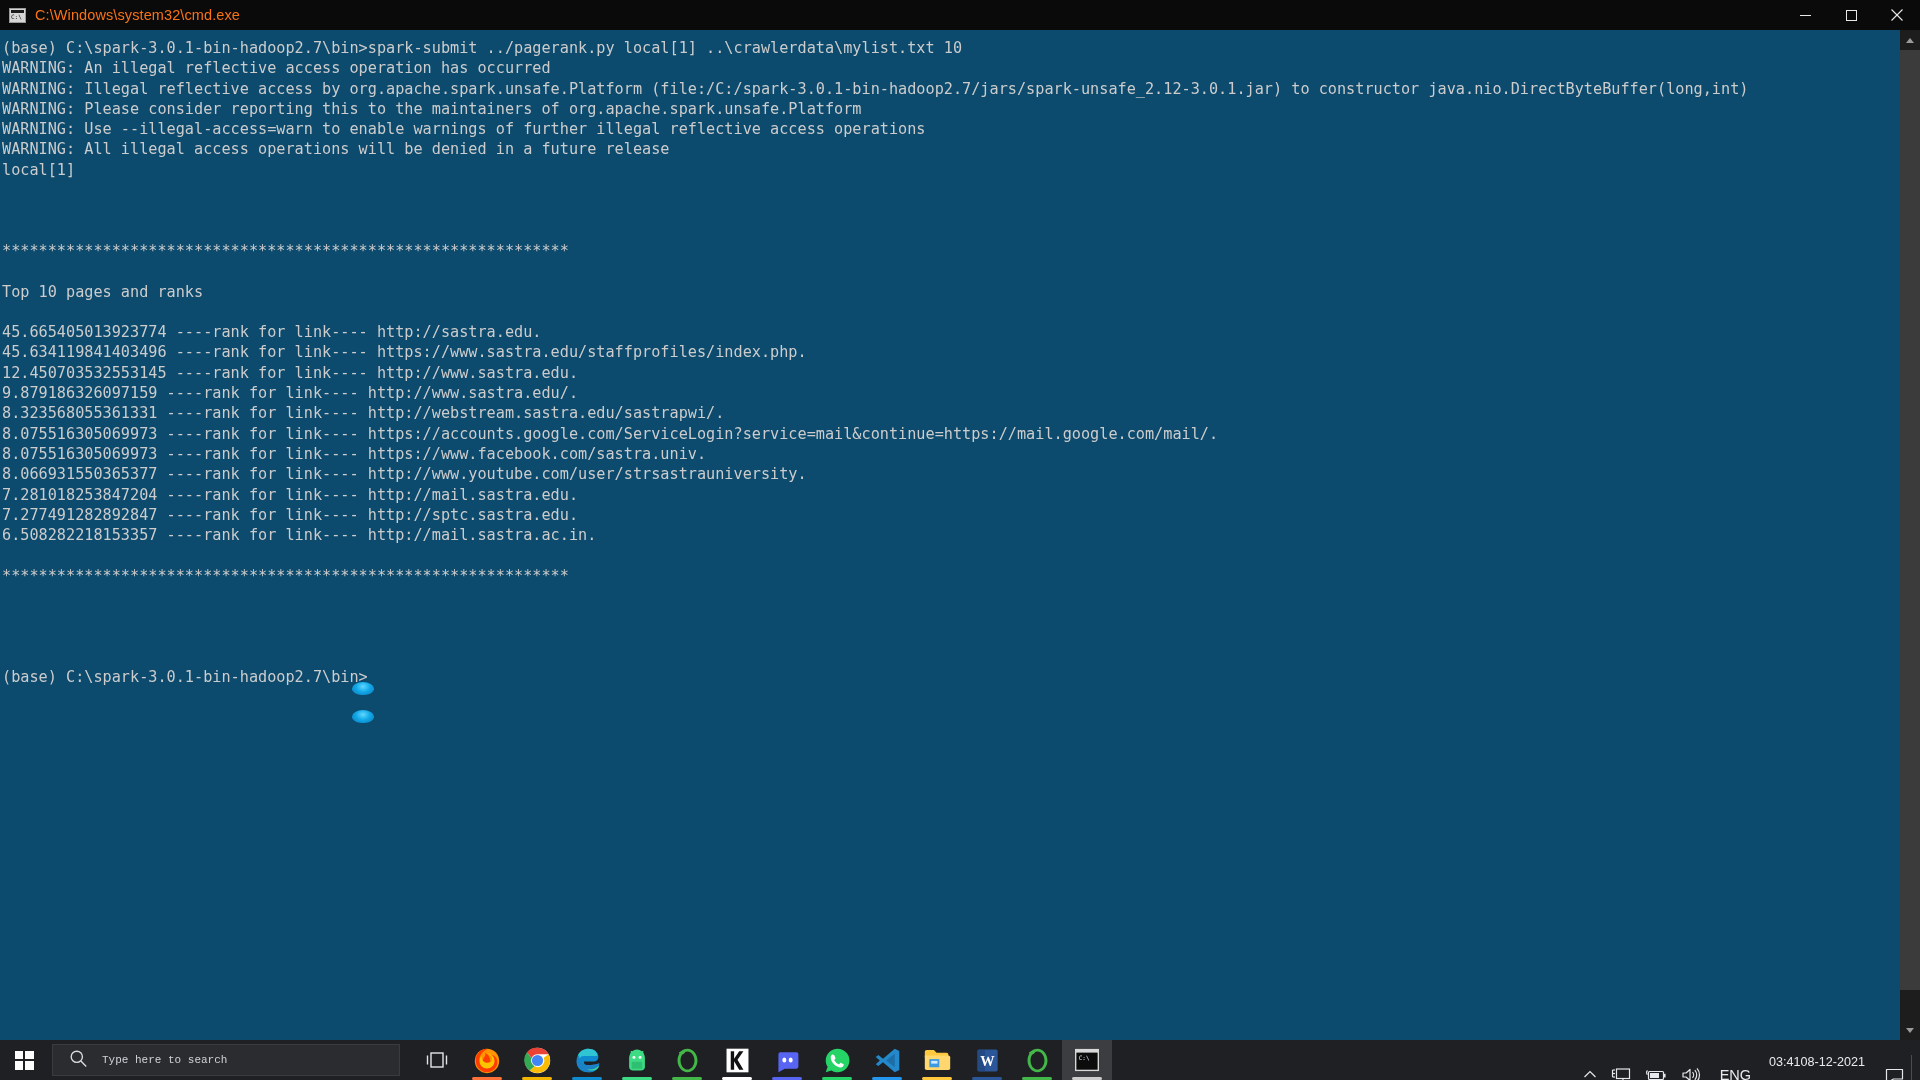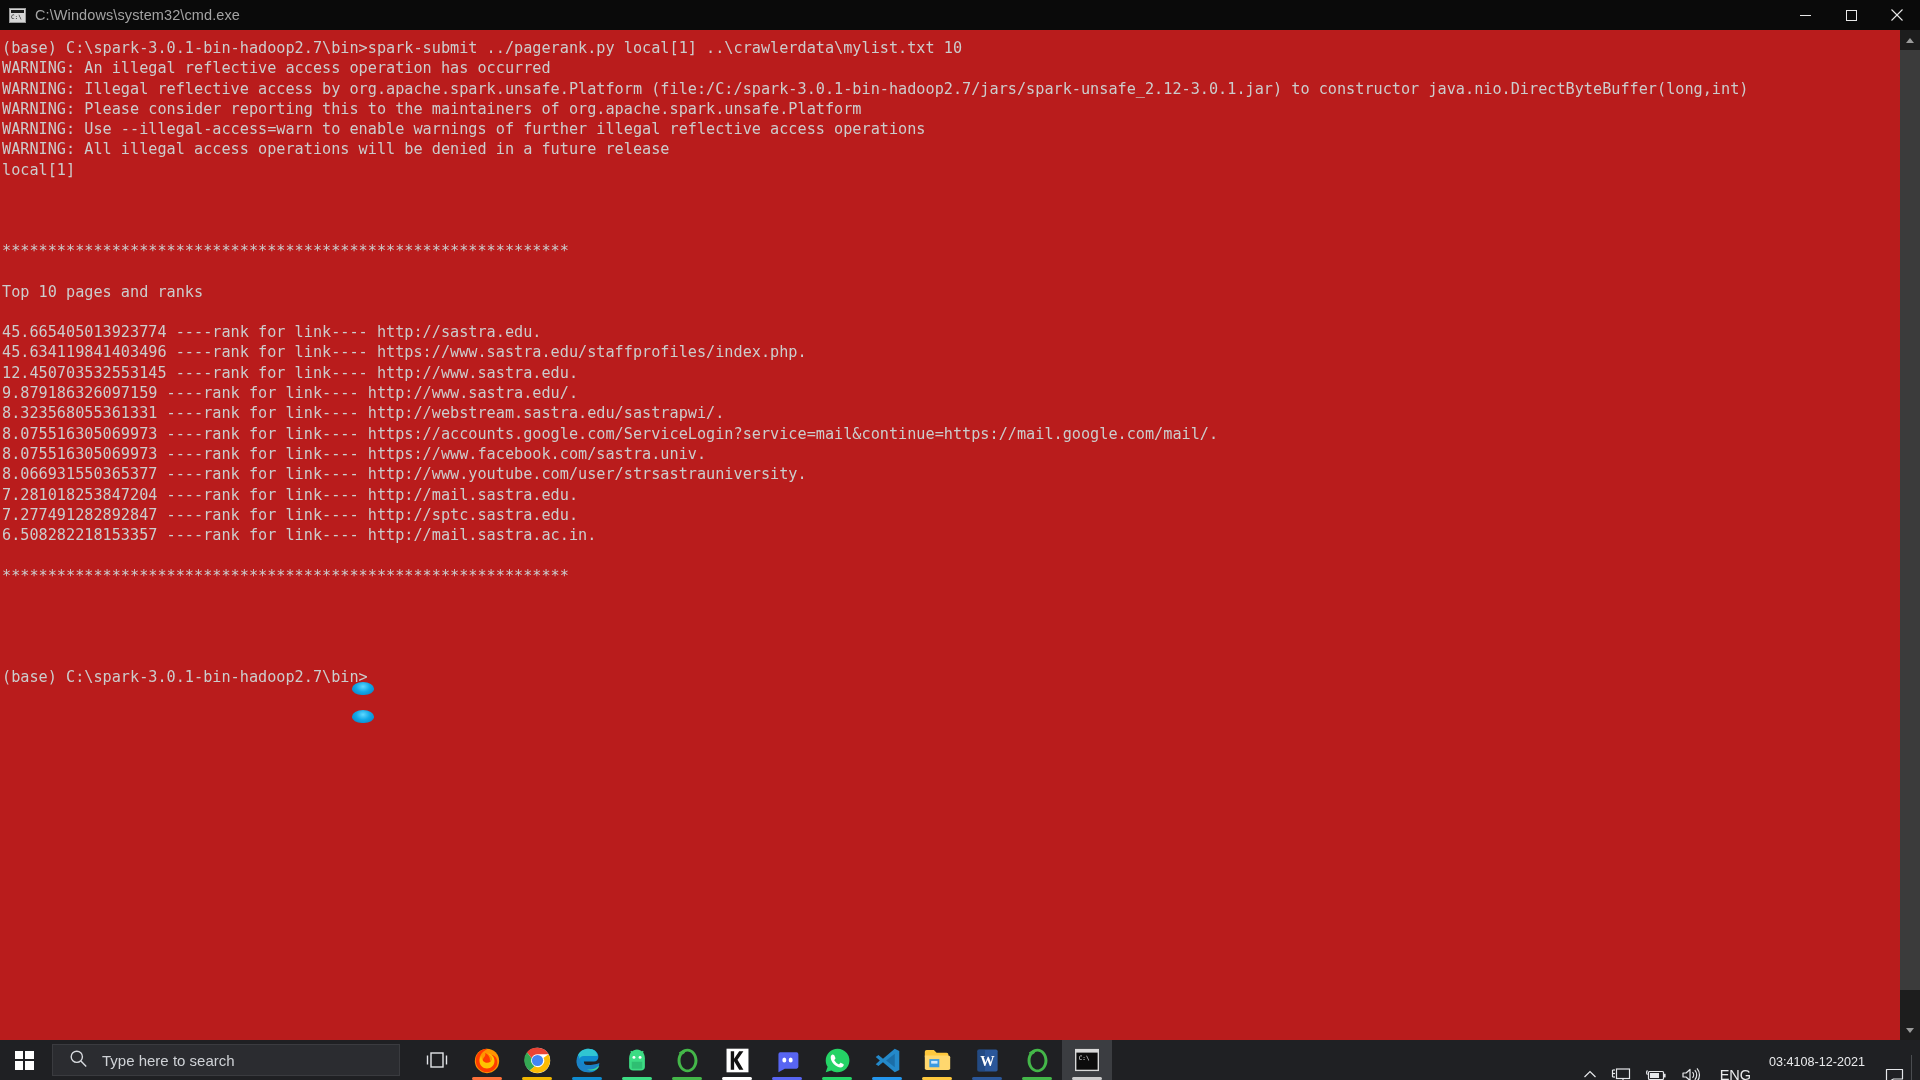--- a/index.html
+++ b/index.html
@@ -25,31 +25,31 @@
   #title-icon:before{
     content:"";position:absolute;left:1px;right:1px;top:1px;height:3px;
     background:#1a1a1a;
   }
   #title-icon:after{
     content:"C:\\";position:absolute;left:1px;top:4px;
     font-family:"DejaVu Sans Mono", monospace;font-size:6px;color:#111;
     line-height:8px;
   }
   #title-text{
-    color:#a3a3a3;font-size:14.5px;letter-spacing:.1px;
+    color:#f97316;font-size:14.5px;letter-spacing:.1px;
     white-space:nowrap;
   }
   .wincontrols{position:absolute;right:0;top:0;height:30px;display:flex;}
   .wc{width:46px;height:30px;display:flex;align-items:center;justify-content:center;}
   .wc svg{display:block;}
 
   
   #console-wrap{
     position:absolute;left:0;top:30px;width:1920px;height:1010px;
-    background:#b91c1c;
+    background:#0c4a6e;
   }
   #console{
     position:absolute;left:0;top:0;width:1900px;height:1010px;
     overflow:hidden;
     padding:0;
   }
   #console pre{
     margin:0;
     padding:8px 0 0 2px;
     color:#ccc;
@@ -103,21 +103,21 @@
   }
   .winlogo{width:19px;height:19px;display:grid;grid-template-columns:1fr 1fr;grid-template-rows:1fr 1fr;gap:2px;}
   .winlogo i{background:#fff;display:block;}
   #searchbox{
     width:348px;height:32px;background:#2b2c30;
     display:flex;align-items:center;flex:none;margin-left:4px;
     border:1px solid #3a3b3f;box-sizing:border-box;
   }
   #searchbox .mag{margin-left:16px;margin-right:14px;flex:none;}
   #search-placeholder{
-    color:#cfd2d6;font-size:15px;
+    color:#cfd2d6;font-size:11px;font-family:Liberation Mono, monospace;
   }
   #taskview{
     width:50px;height:40px;display:flex;align-items:center;justify-content:center;flex:none;margin-left:12px;
   }
   .tb-icons{display:flex;align-items:center;height:40px;}
   .tb-btn{
     width:50px;height:40px;position:relative;
     display:flex;align-items:center;justify-content:center;flex:none;
   }
   .tb-btn.active{background:#3b3d41;}

